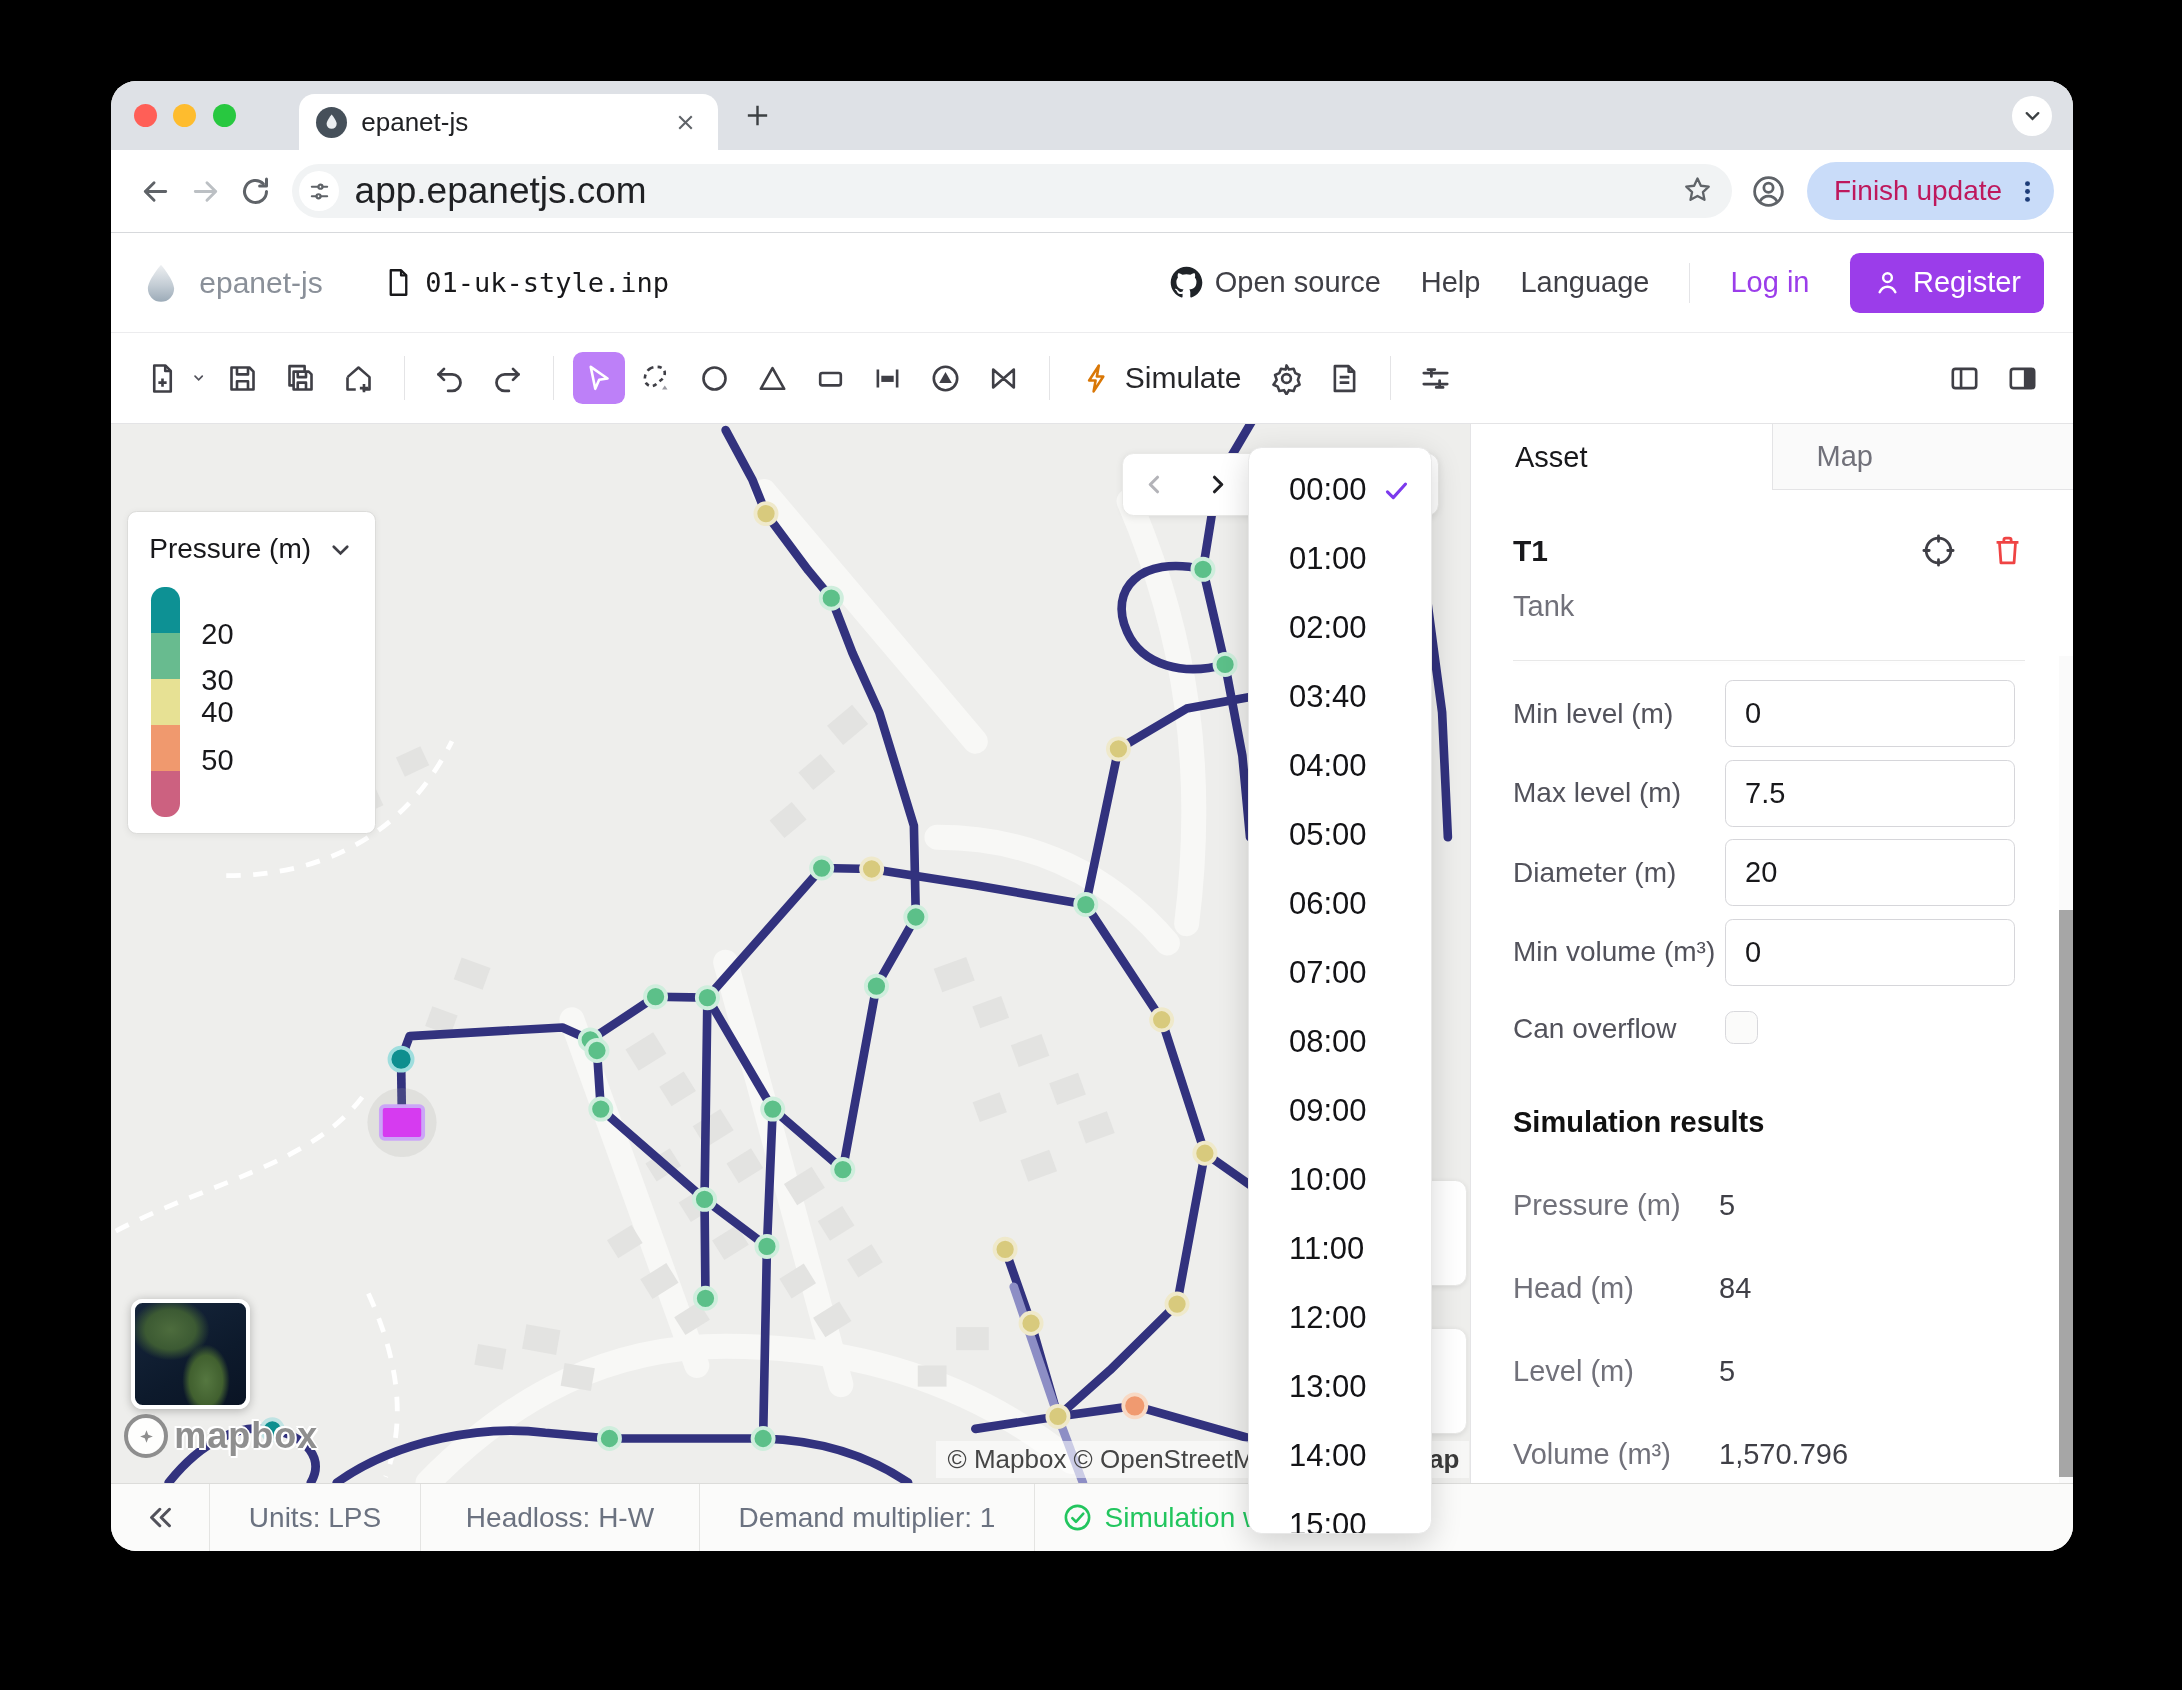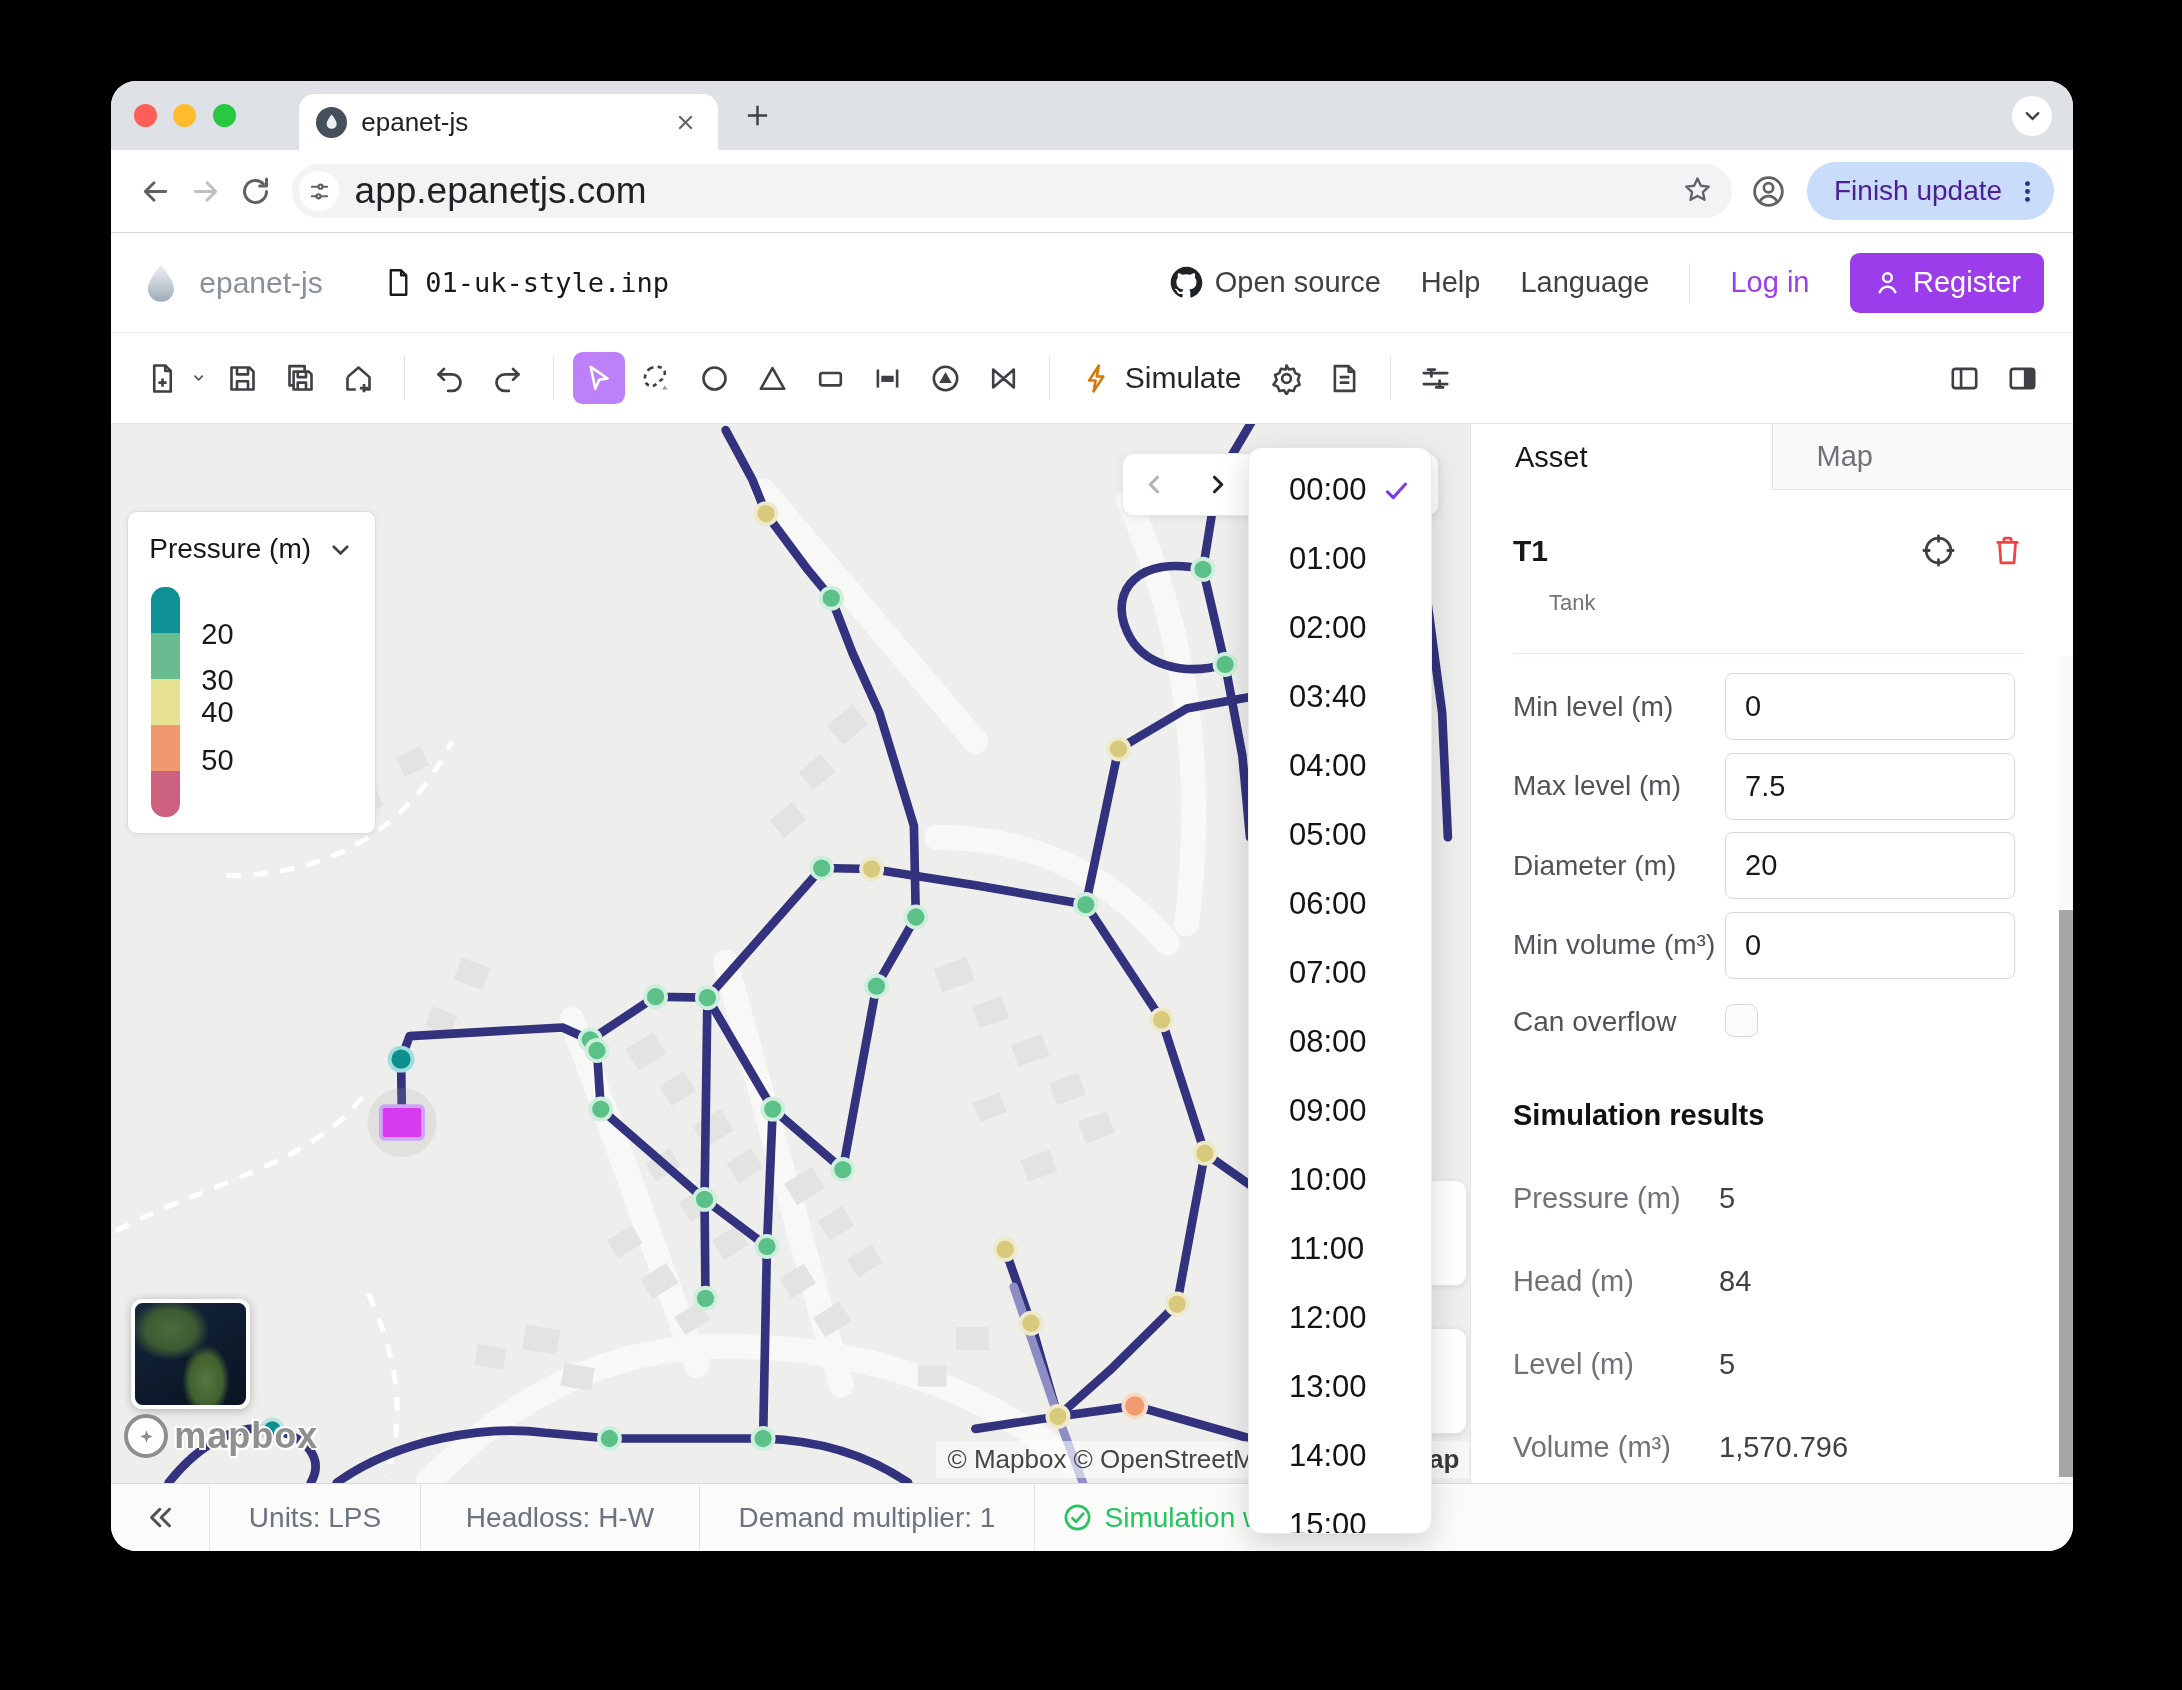--- a/index.html
+++ b/index.html
@@ -24,21 +24,21 @@
 
   
   .navbar { height:83px; background:#fff; border-bottom:1px solid #d7d9dc; display:flex; align-items:center; padding:0 19px; flex:none; }
   .nav-btn { width:50px; height:50px; border-radius:50%; display:flex; align-items:center; justify-content:center; flex:none; }
   .urlbar { flex:1; height:54px; background:#f1f3f4; border-radius:27px; margin:0 11.5px; display:flex; align-items:center; padding:0 19px 0 7.7px; }
   .tune-circle { width:40px; height:40px; border-radius:50%; background:#fff; display:flex; align-items:center; justify-content:center; flex:none; }
   .url-text { margin-left:15.4px; font-size:37px; color:#202124; }
   .urlbar .spacer { flex:1; }
   .avatar-btn { width:50px; height:50px; display:flex; align-items:center; justify-content:center; flex:none; }
   .finish-pill { margin-left:13.4px; height:58px; border-radius:29px; background:#c9dcf9; display:flex; align-items:center; padding:0 13.4px 0 27px; flex:none; }
-  .finish-label { font-size:28px; color:#4c1d95; }
+  .finish-label { font-size:28px; color:#be185d; }
   .finish-dots { margin-left:11.5px; display:flex; align-items:center; }
 
   
   .appheader { height:100px; background:#fff; border-bottom:1px solid #ececee; display:flex; align-items:center; padding:0 29px; flex:none; }
   .brand { display:flex; align-items:center; gap:17.3px; }
   .brand-name { font-size:30px; color:#8a9099; }
   .filechip { margin-left:60px; display:flex; align-items:center; gap:11.5px; }
   .file-name { font-family:"DejaVu Sans Mono", monospace; font-size:27px; color:#18181b; }
   .header-right { margin-left:auto; display:flex; align-items:center; gap:40px; }
   .hlink { font-size:29px; color:#3f3f46; display:flex; align-items:center; gap:11.5px; }
@@ -106,21 +106,21 @@
   
   .panel { width:603px; flex:none; background:#fff; border-left:1px solid #e4e4e6; position:relative; display:flex; flex-direction:column; }
   .ptabs { height:66px; display:flex; flex:none; }
   .ptab { flex:1; display:flex; align-items:center; padding-left:44px; font-size:29px; }
   .ptab.active { background:#fff; color:#18181b; }
   .ptab.idle { background:#fafafa; color:#71717a; border-left:1px solid #e4e4e6; border-bottom:1px solid #e4e4e6; }
   .asset-head { padding:42px 48px 0 42px; flex:none; }
   .asset-top { display:flex; align-items:center; }
   .asset-id { font-size:30px; font-weight:bold; color:#18181b; }
   .asset-icons { margin-left:auto; display:flex; gap:33px; align-items:center; }
-  .asset-type { font-size:22px; color:#71717a; margin-top:21px;margin-left:36px; }
+  .asset-type { font-size:29px; color:#71717a; margin-top:21px; }
   .phr { height:1px; background:#e8e8e8; margin-top:37px; box-shadow:0 1.9px 3.8px rgba(0,0,0,.04); }
   .pscroll { flex:1; padding:19px 58px 0 42px; overflow:hidden; }
   .frow { display:flex; align-items:center; margin-bottom:12.5px; }
   .flabel { font-size:28px; color:#52525b; flex:1; }
   .finput { width:290px; height:67px; border:1.9px solid #d6d6da; border-radius:7.7px; font-size:29px; color:#18181b;
     padding-left:19px; font-family:"Liberation Sans",sans-serif; background:#fff; }
   .chkrow { display:flex; align-items:center; margin-top:25px; }
   .chkbox { width:33px; height:33px; border:1.9px solid #d8d8dc; border-radius:8.6px; background:#fbfbfa; appearance:none; }
   .results-title { font-size:29px; font-weight:bold; color:#111; margin-top:58px; }
   .rrow { display:flex; margin-top:50px; }

